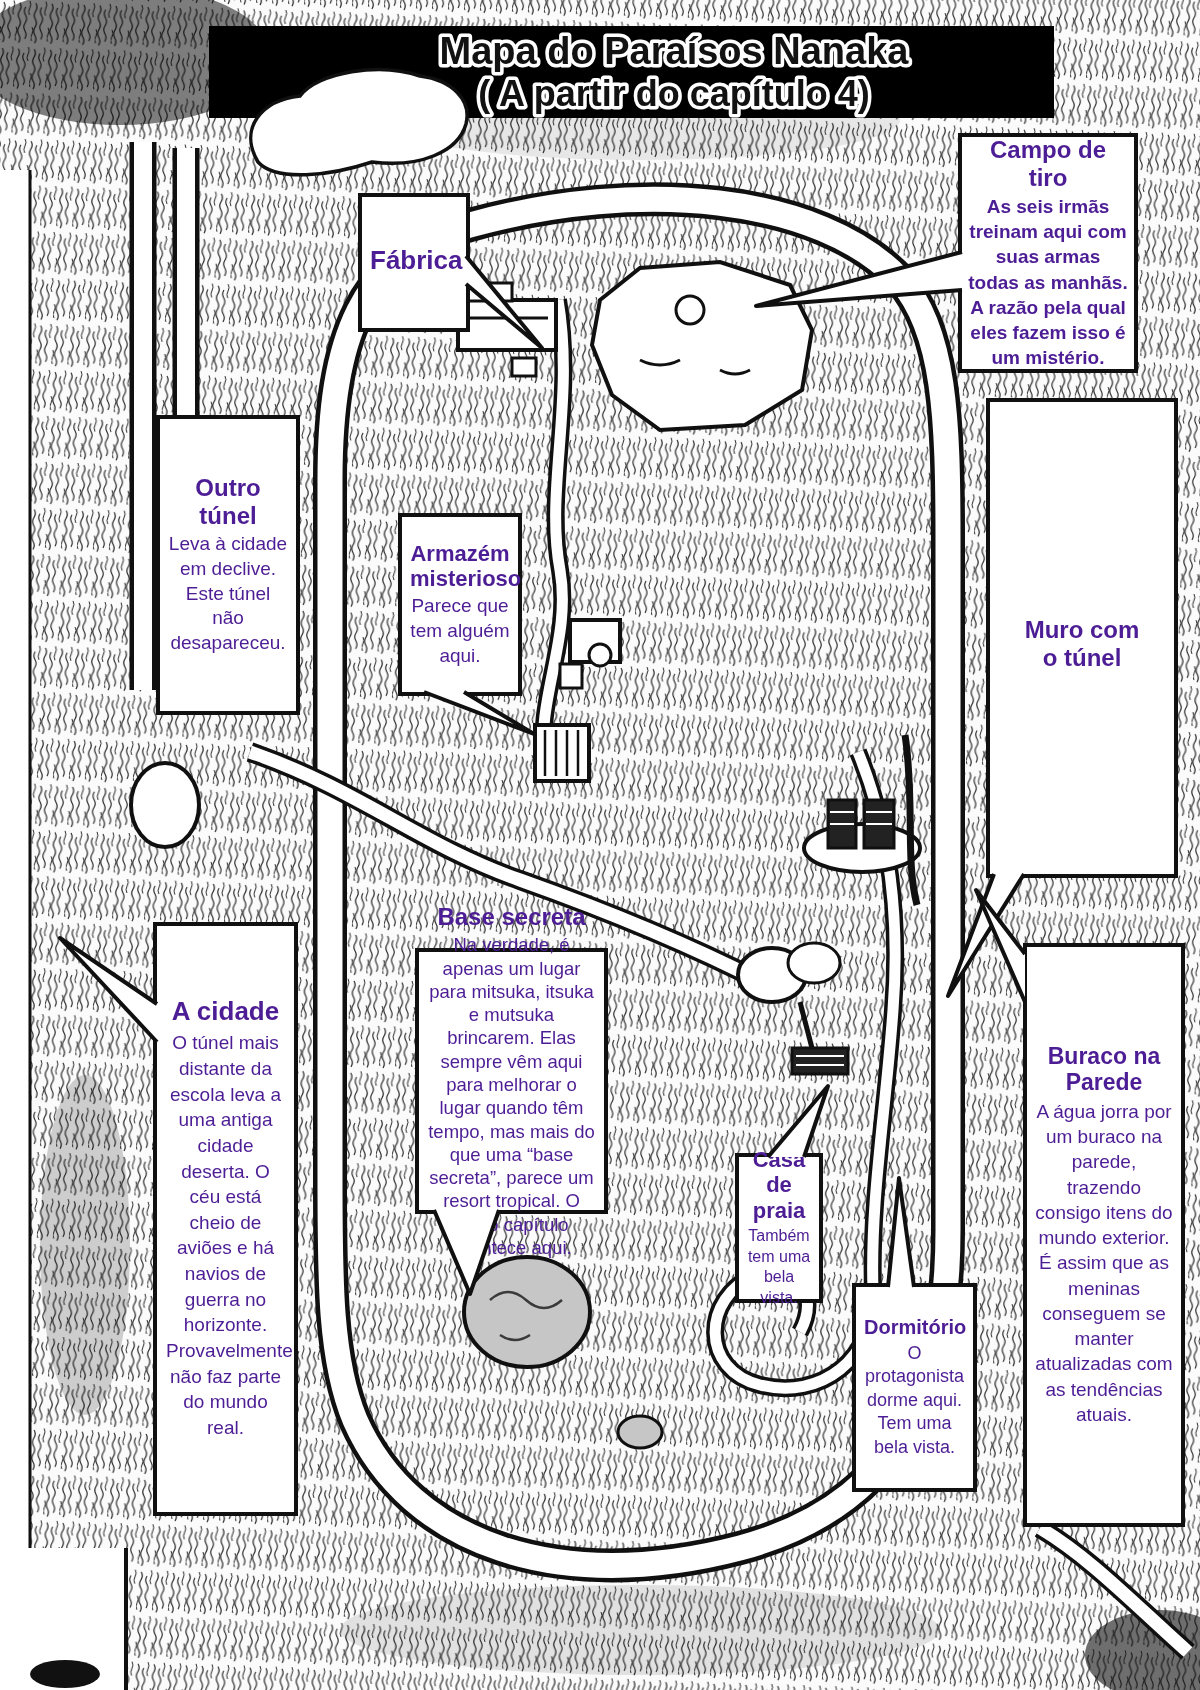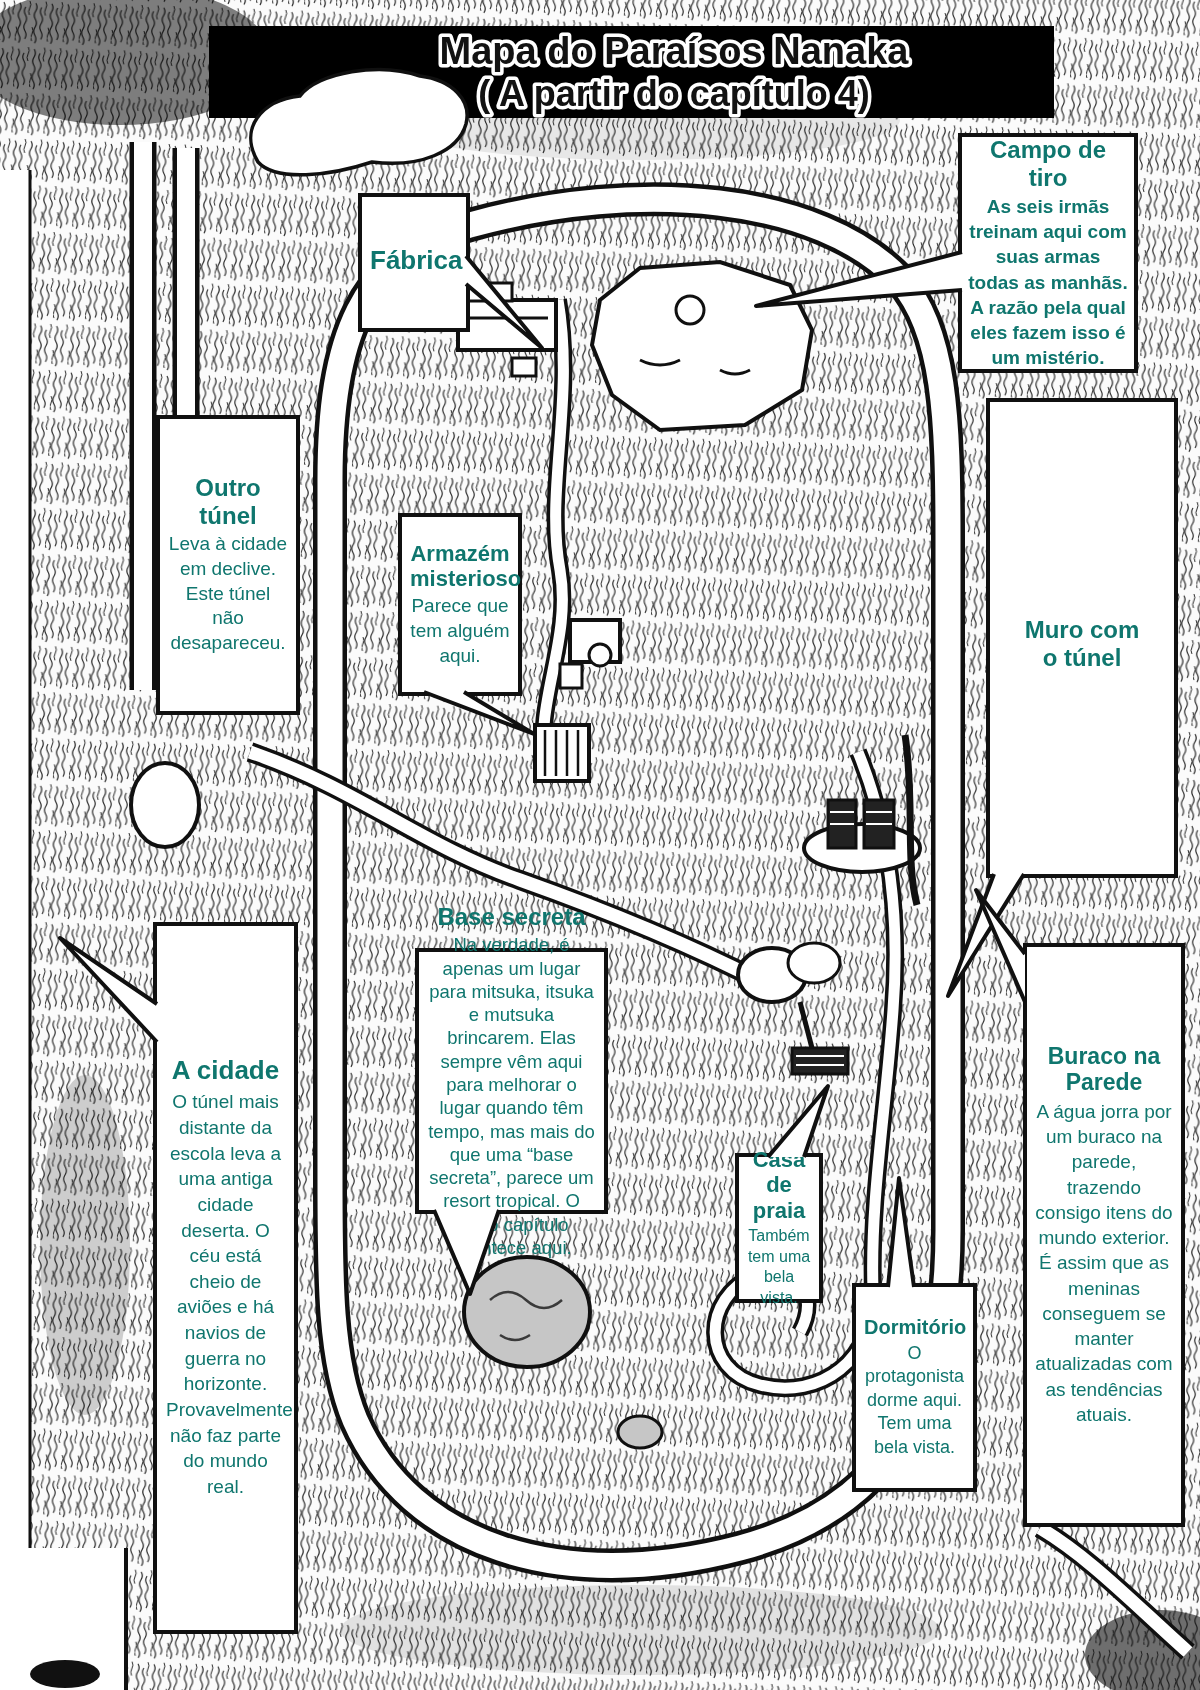--- a/index.html
+++ b/index.html
@@ -1,20 +1,20 @@
 <!DOCTYPE html>
 <html><head>
 <meta charset="utf-8">
 <style>
   html,body{margin:0;padding:0;background:#888;}
   #stage{
     position:relative;width:1200px;height:1690px;margin:0 auto;
     background:#fff;overflow:hidden;
     font-family:"Liberation Sans","DejaVu Sans",sans-serif;
-    color:#0f766e;
+    color:#4c1d95;
   }
   #map-bg,#overlay{position:absolute;left:0;top:0;width:1200px;height:1690px;}
   #overlay{pointer-events:none;z-index:5;}
   #map-bg{z-index:0;}
 
   .banner{
     position:absolute;left:209px;top:26px;width:845px;height:92px;z-index:2;
   }
 
   .callout{
@@ -41,21 +41,21 @@
   #c-armazem .c-title{font-size:22px;}
 
   #c-escola{left:670px;top:528px;width:192px;height:252px;}
   #c-escola .c-title{font-size:24px;}
   #c-escola .c-body{font-size:17px;line-height:1.28;}
 
   #c-muro{left:986px;top:398px;width:192px;height:480px;padding:6px 26px;}
   #c-muro .c-title{font-size:24px;margin-top:14px;}
   #c-muro .c-body{font-size:20px;line-height:1.35;}
 
-  #c-cidade{left:153px;top:922px;width:145px;height:712px;padding:6px 9px;}
+  #c-cidade{left:153px;top:922px;width:145px;height:594px;padding:6px 9px;}
   #c-cidade .c-title{font-size:26px;}
   #c-cidade .c-body{font-size:19px;line-height:1.35;}
 
   #c-base{left:415px;top:948px;width:193px;height:266px;}
   #c-base .c-title{font-size:24px;}
   #c-base .c-body{font-size:18.5px;line-height:1.26;}
 
   #c-casa{left:735px;top:1153px;width:88px;height:150px;padding:4px 4px;}
   #c-casa .c-title{font-size:22px;}
   #c-casa .c-body{font-size:16px;line-height:1.3;}

